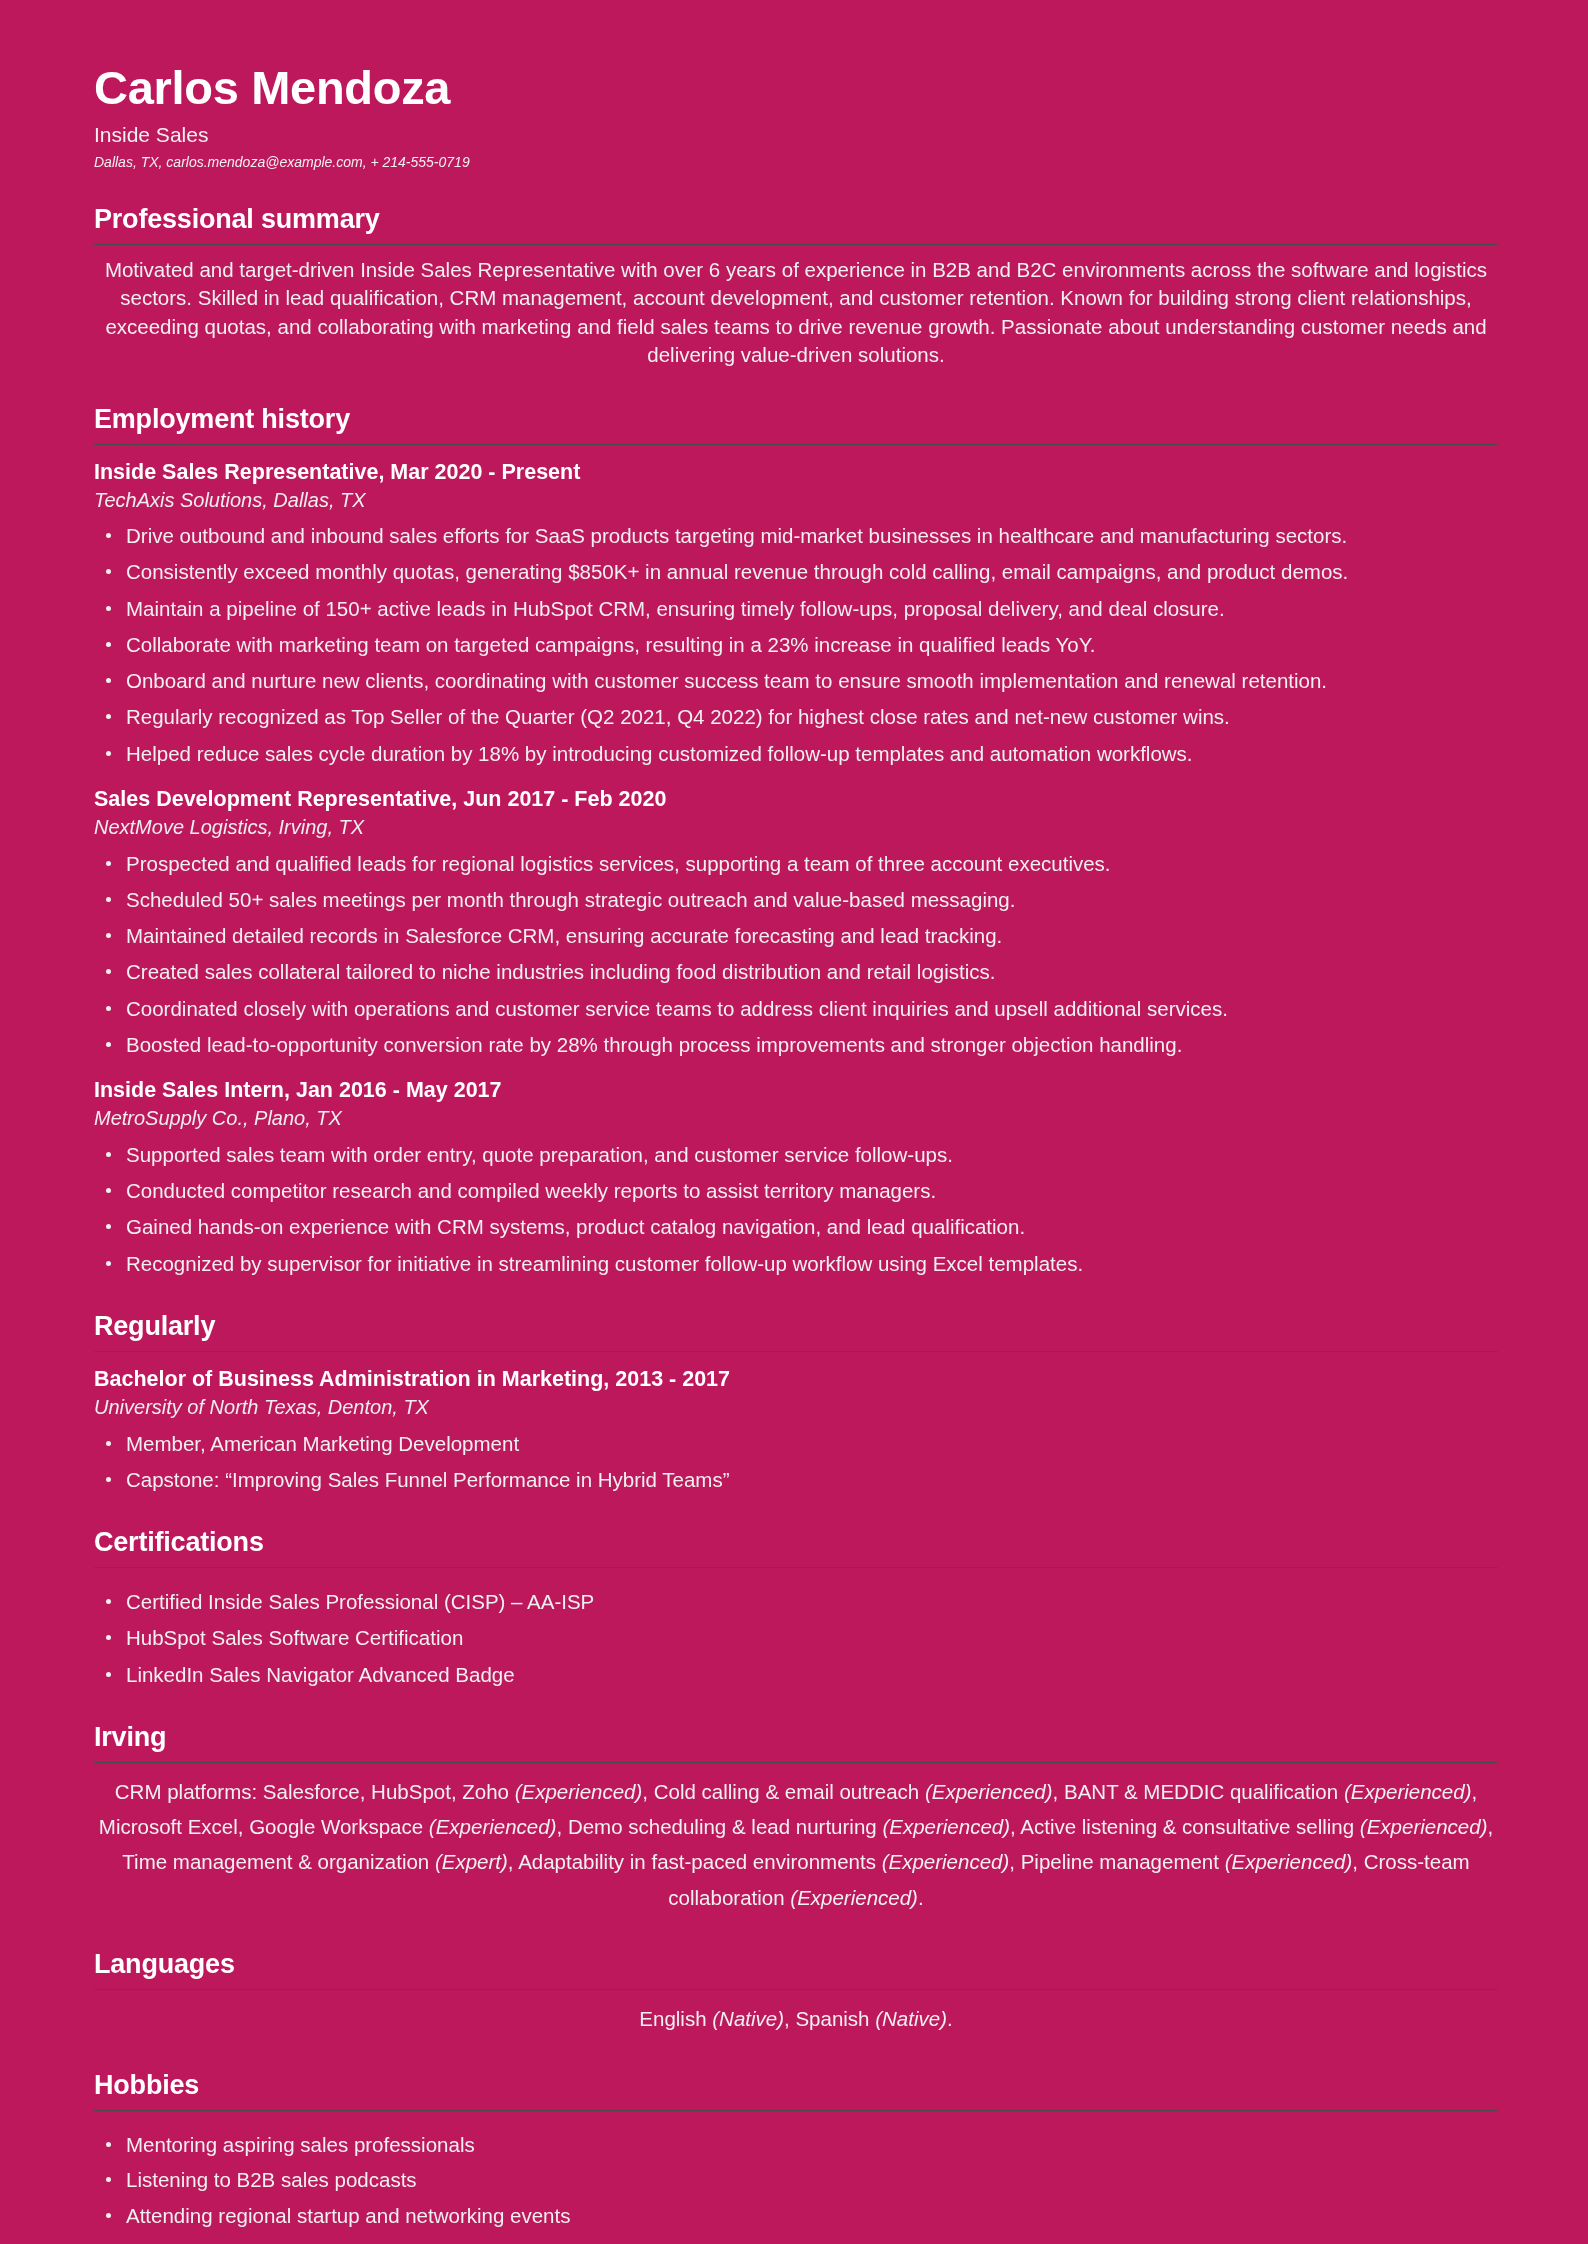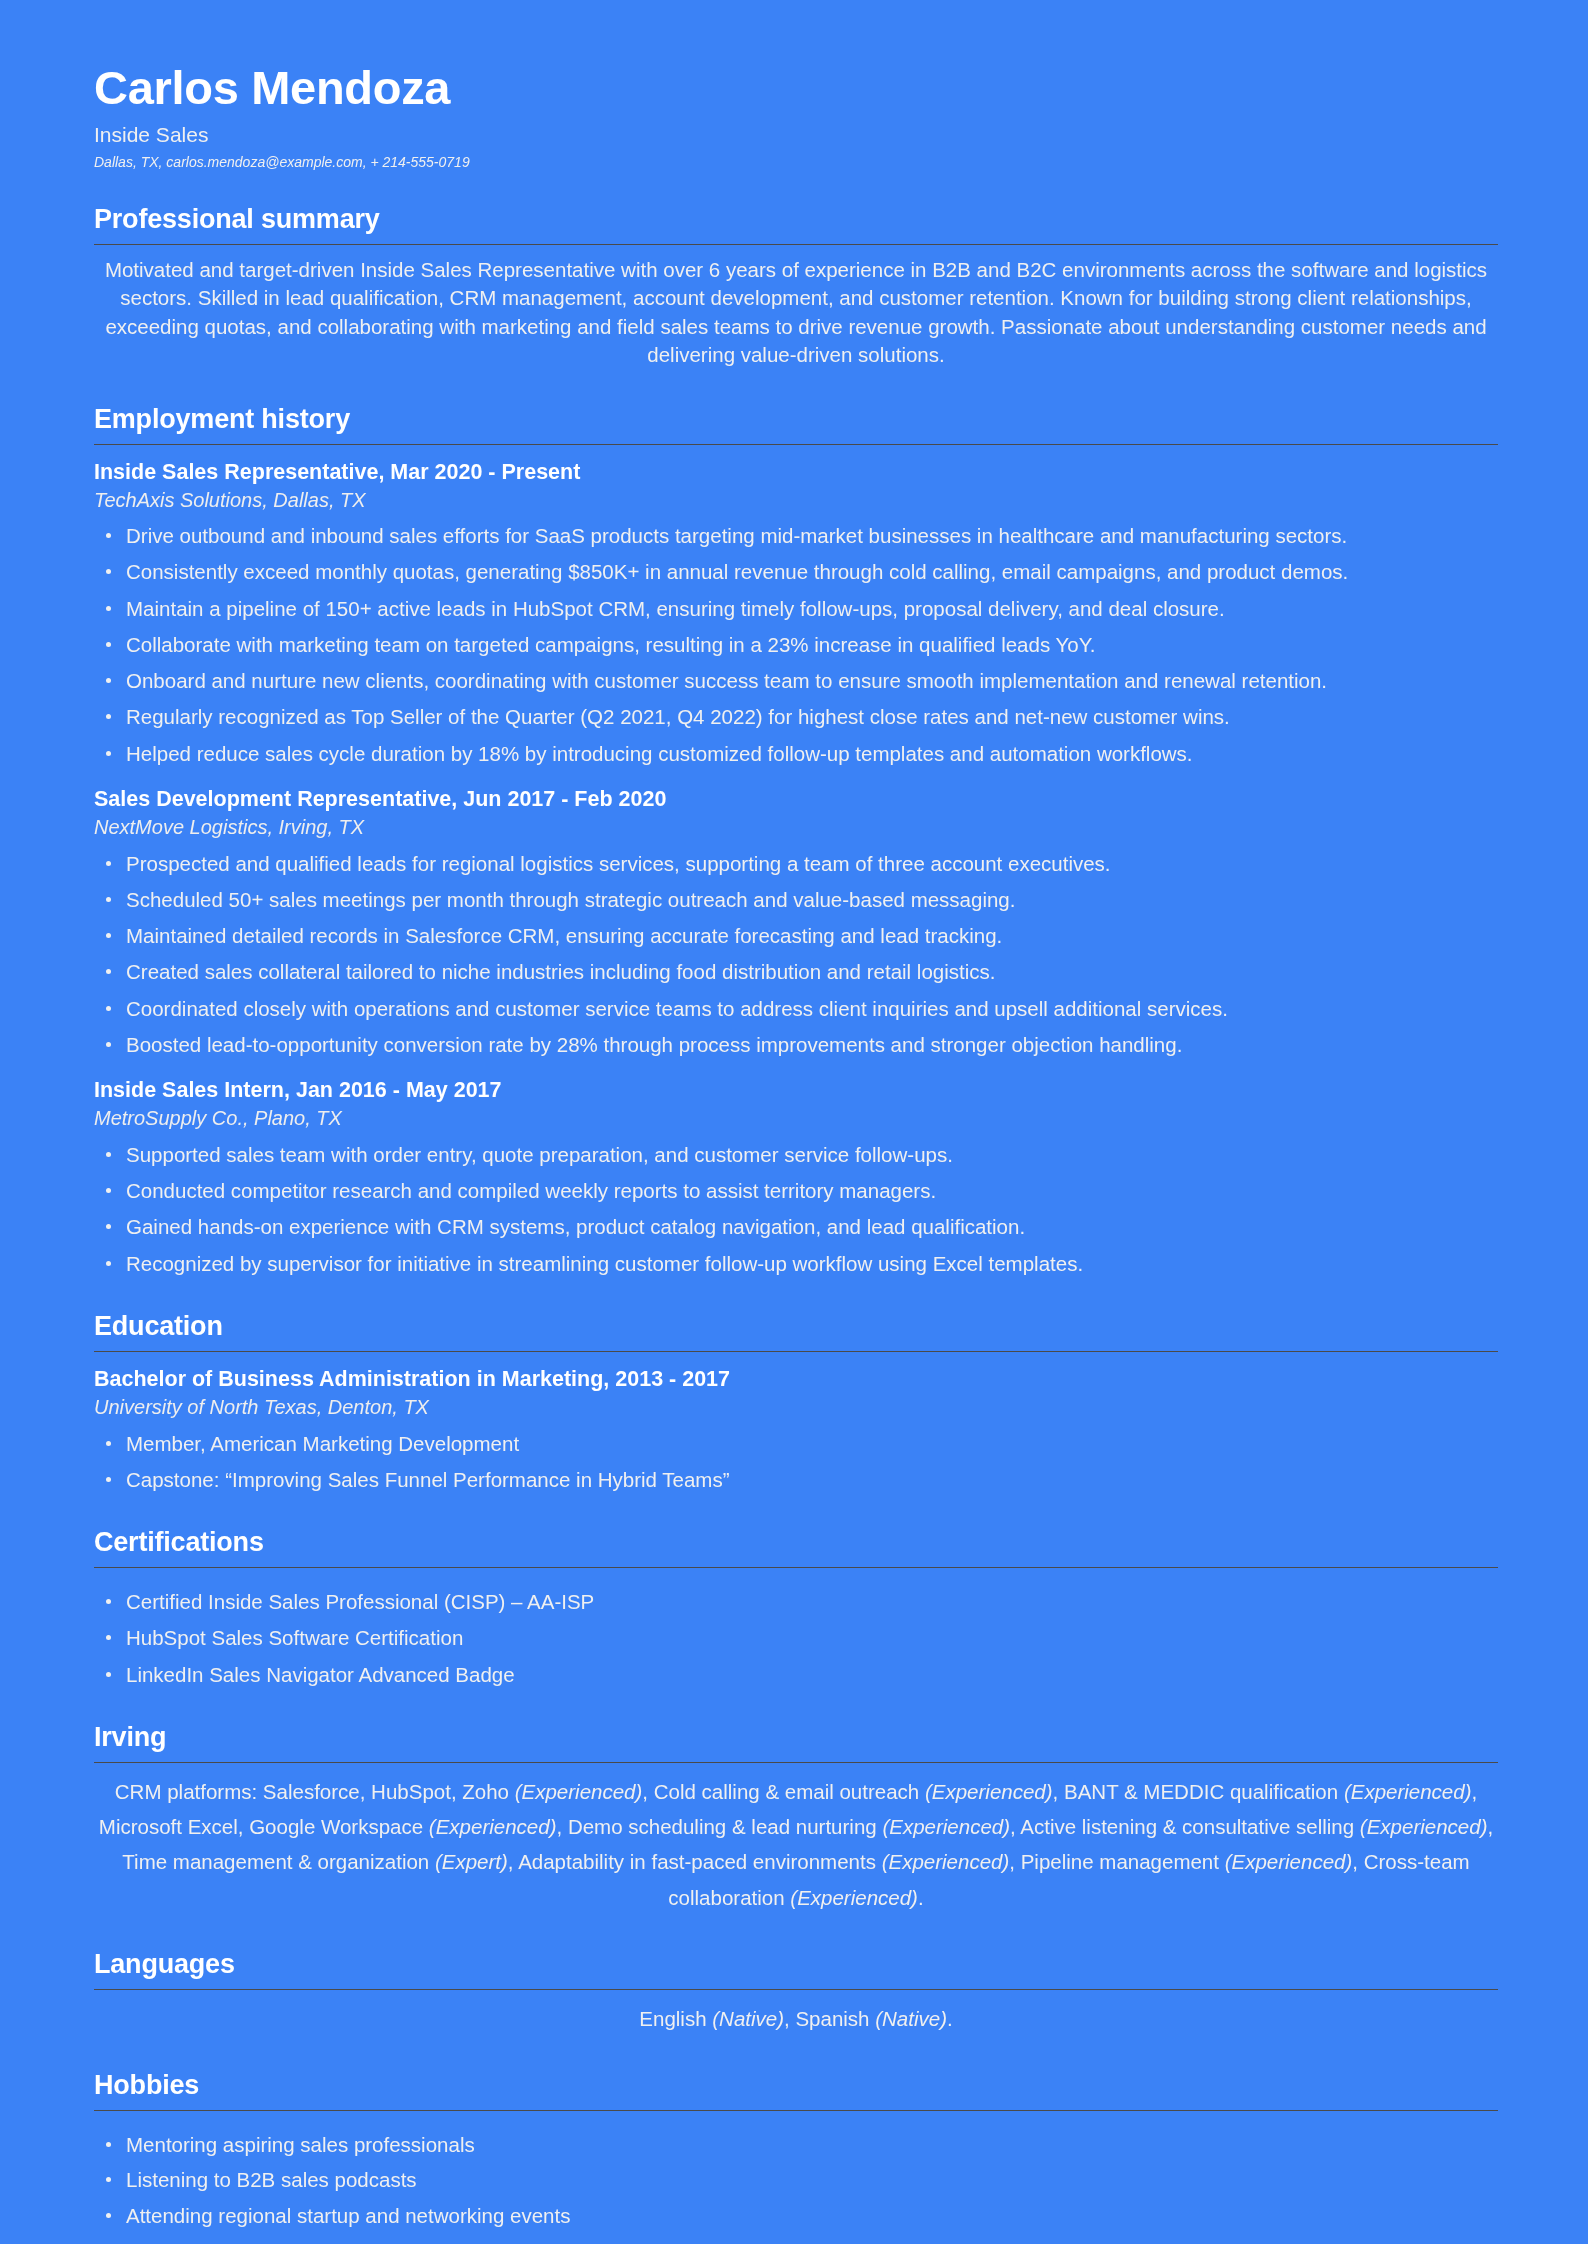--- a/index.html
+++ b/index.html
@@ -12,21 +12,21 @@
 
   body {
     font-family: "Liberation Sans", sans-serif;
     color: #f2f2f2;
     -webkit-font-smoothing: antialiased;
   }
 
   .page {
     width: 1588px;
     height: 2244px;
-    background: #3b82f6;
+    background: #be185d;
     padding: 62px 90px 0 94px;
     position: relative;
   }
 
   .content {
     width: 1404px;
   }
 
   
   .name {
@@ -179,21 +179,21 @@
               <li>Supported sales team with order entry, quote preparation, and customer service follow-ups.</li>
               <li>Conducted competitor research and compiled weekly reports to assist territory managers.</li>
               <li>Gained hands-on experience with CRM systems, product catalog navigation, and lead qualification.</li>
               <li>Recognized by supervisor for initiative in streamlining customer follow-up workflow using Excel templates.</li>
             </ul>
           </div>
         </div>
     </div>
 
     <div class="section">
-      <div class="section-heading">Education</div>
+      <div class="section-heading">Regularly</div>
       <div class="section-body" id="education-entries">
           <div class="entry">
             <div class="entry-title">Bachelor of Business Administration in Marketing, 2013 - 2017</div>
             <div class="entry-sub">University of North Texas, Denton, TX</div>
             <ul class="bullets">
               <li>Member, American Marketing Development</li>
               <li>Capstone: “Improving Sales Funnel Performance in Hybrid Teams”</li>
             </ul>
           </div>
         </div>

